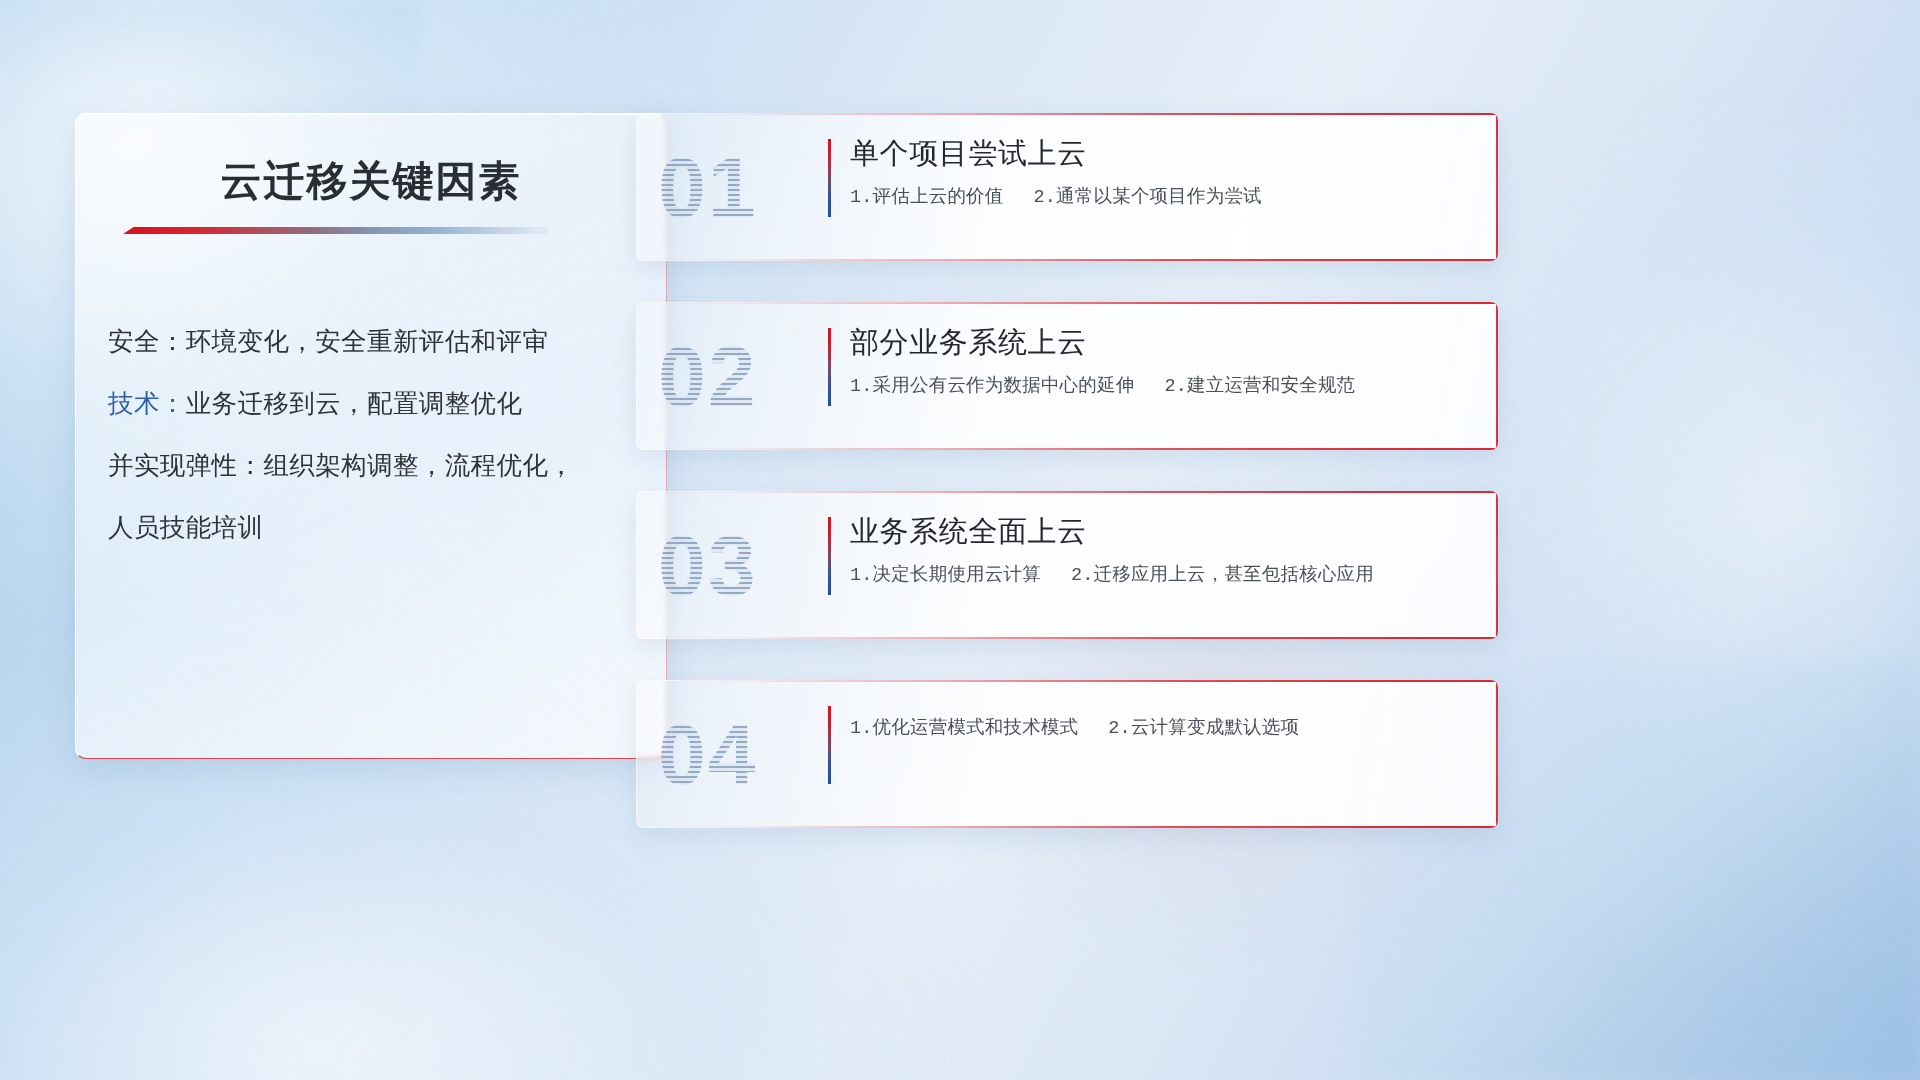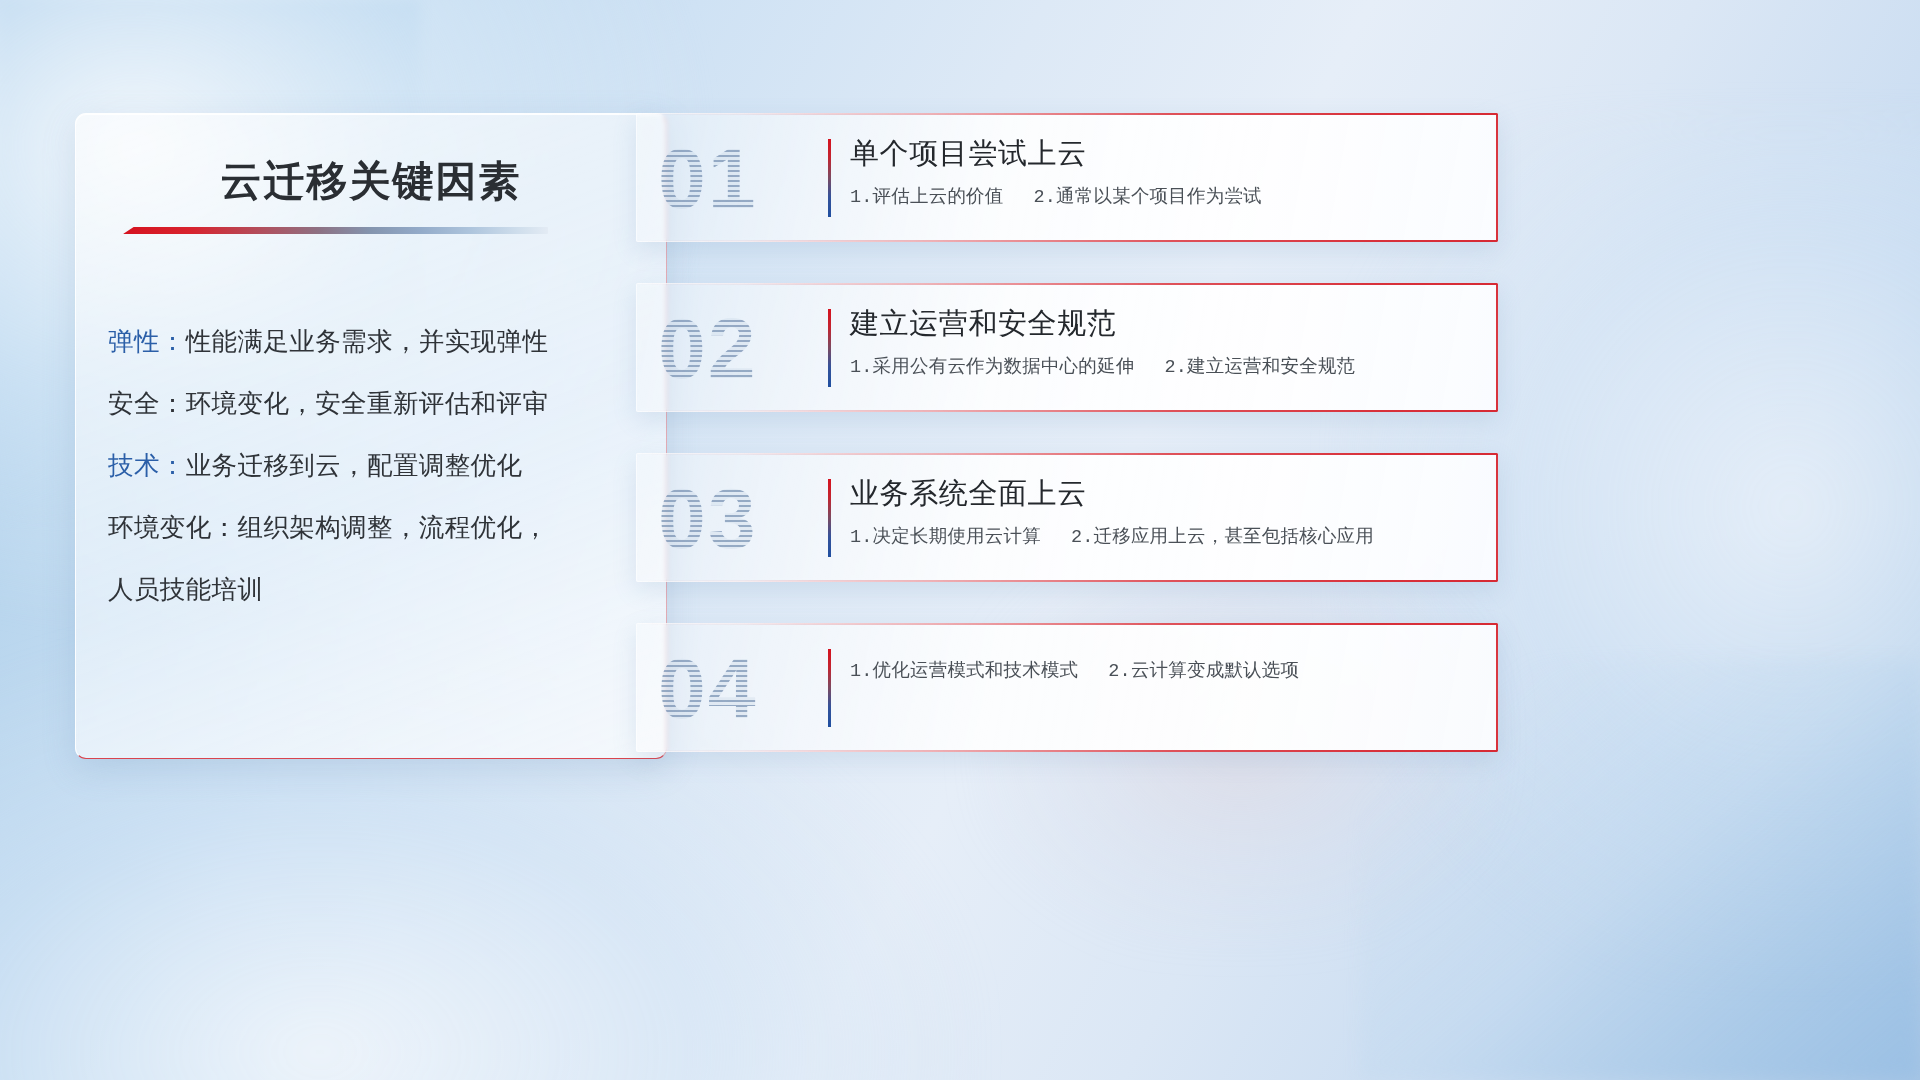--- a/index.html
+++ b/index.html
@@ -177,23 +177,23 @@
 
   
   #cards {
     position: absolute;
     left: 636px;
     top: 113px;
     width: 862px;
   }
   .step-card {
     position: relative;
-    height: 129px;
+    height: 148px;
     margin-bottom: 41px;
-    border-radius: 2px;
+    border-radius: 7px;
     background:
       linear-gradient(100deg,
         rgba(255,255,255,.30) 0%,
         rgba(255,255,255,.55) 18%,
         rgba(255,255,255,.88) 42%,
         rgba(255,255,255,.95) 70%,
         rgba(252,253,255,.92) 100%);
     box-shadow:
       0 8px 24px rgba(96,134,180,.16),
       inset 0 0 0 1px rgba(255,255,255,.55);
@@ -314,24 +314,23 @@
 
   <section id="left-panel">
     <div id="left-panel-inner">
 
       <h1 id="panel-title">云迁移关键因素</h1>
 
       <div id="panel-title-rule"></div>
 
       <div id="factor-list">
 
-          <div class="factor-row"><span class="factor-label">弹性：</span><span class="factor-text">性能满足业务需求，并实现弹性</span></div>
           <div class="factor-row"><span class="factor-label plain">安全：</span><span class="factor-text">环境变化，安全重新评估和评审</span></div>
           <div class="factor-row"><span class="factor-label">技术：</span><span class="factor-text">业务迁移到云，配置调整优化</span></div>
-          <div class="factor-row"><span class="factor-label plain">环境变化：</span><span class="factor-text">组织架构调整，流程优化，</span></div>
+          <div class="factor-row"><span class="factor-label plain">并实现弹性：</span><span class="factor-text">组织架构调整，流程优化，</span></div>
           <div class="factor-row"><span class="factor-text">人员技能培训</span></div>
         </div>
 
     </div>
   </section>
 
   <section id="cards">
 
   <article class="step-card">
         <div class="card-number-ghost">01</div>
@@ -341,21 +340,21 @@
           <h2 class="card-title">单个项目尝试上云</h2>
           <p class="card-desc">1.评估上云的价值　 2.通常以某个项目作为尝试</p>
         </div>
         <div class="card-right-edge"></div>
       </article>
       <article class="step-card">
         <div class="card-number-ghost">02</div>
         <div class="card-number">02</div>
         <div class="card-divider"></div>
         <div class="card-body">
-          <h2 class="card-title">建立运营和安全规范</h2>
+          <h2 class="card-title">部分业务系统上云</h2>
           <p class="card-desc">1.采用公有云作为数据中心的延伸　 2.建立运营和安全规范</p>
         </div>
         <div class="card-right-edge"></div>
       </article>
       <article class="step-card">
         <div class="card-number-ghost">03</div>
         <div class="card-number">03</div>
         <div class="card-divider"></div>
         <div class="card-body">
           <h2 class="card-title">业务系统全面上云</h2>

